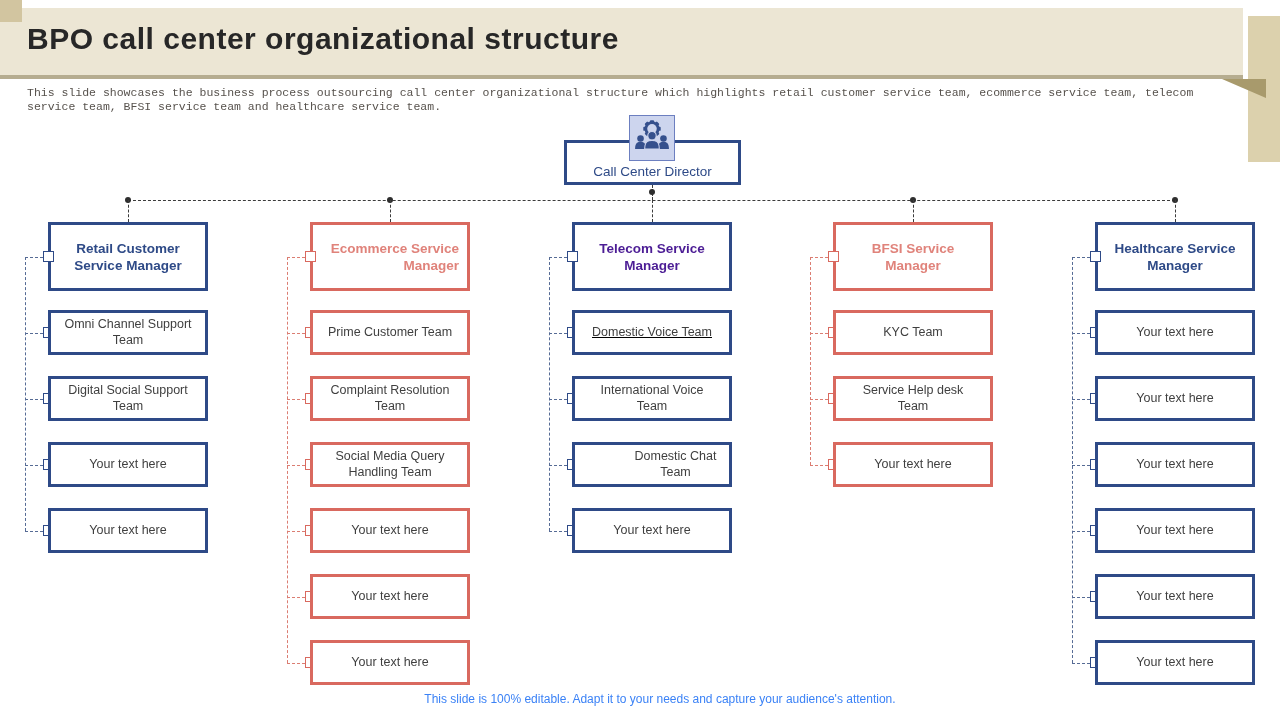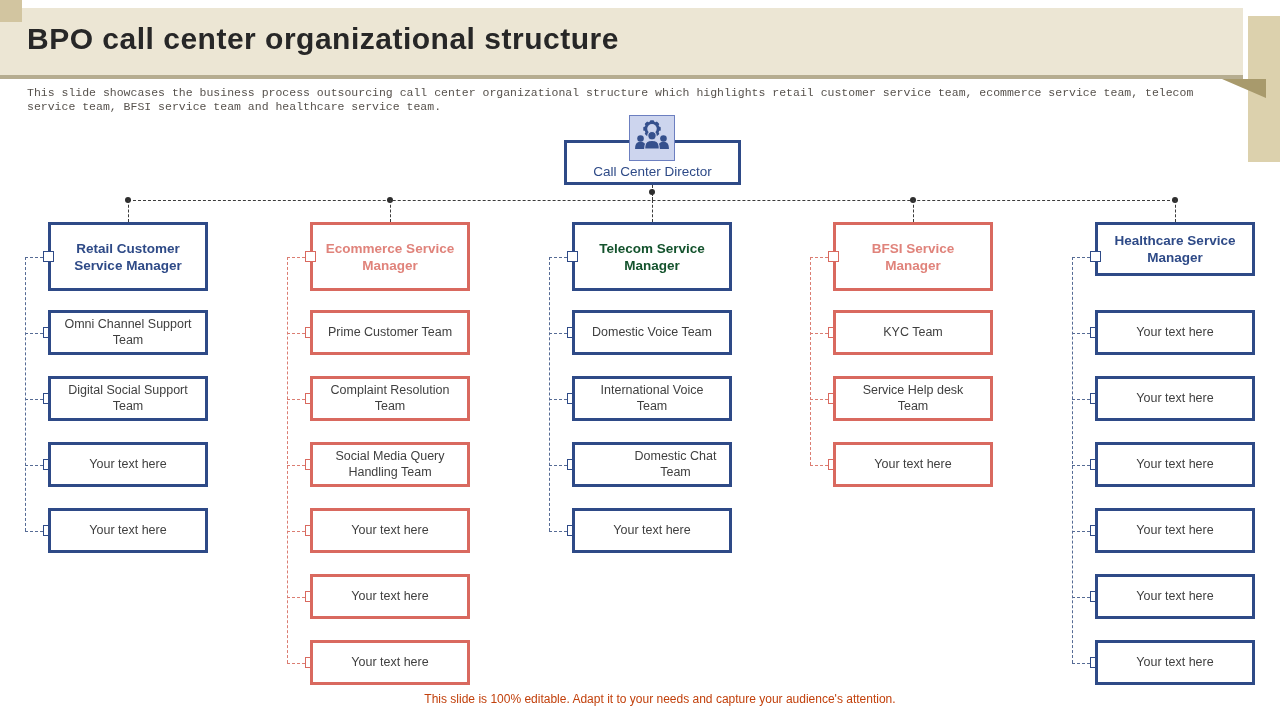--- a/index.html
+++ b/index.html
@@ -26,21 +26,21 @@
   .page-title{
     position:absolute;left:27px;top:22px;font-size:30px;font-weight:bold;
     color:#272727;letter-spacing:.5px;white-space:nowrap;
   }
   .subtitle{
     position:absolute;left:27px;top:86px;width:1180px;
     font-size:11.5px;line-height:14px;color:#57524d;font-family:Liberation Mono, monospace;
   }
   .footer-note{
     position:absolute;left:0;right:0;top:692px;text-align:center;padding-left:40px;
-    font-size:12px;color:#c2410c;
+    font-size:12px;color:#3b82f6;
   }
   
   #org{position:absolute;inset:0;}
   .box{
     position:absolute;background:#ffffff;box-sizing:border-box;
     display:flex;align-items:center;justify-content:center;text-align:center;
   }
   .mgr-label{font-weight:bold;font-size:13.5px;line-height:17px;padding:0 8px;}
   .team-label{font-size:12.5px;line-height:15.5px;color:#3f3f3f;padding:0 10px;}
   .hline{position:absolute;border-top:1.5px dashed #3c3c3c;height:0;}
@@ -130,21 +130,21 @@
       <span class="team-label">Digital Social Support Team</span>
     </div>
     <div class="box" style="left:48px;top:442px;width:160px;height:45px;border:3px solid #2e4a87;">
       <span class="team-label">Your text here</span>
     </div>
     <div class="box" style="left:48px;top:508px;width:160px;height:45px;border:3px solid #2e4a87;">
       <span class="team-label">Your text here</span>
     </div>
     <div class="vdash" style="left:390px;top:200px;height:22px;border-left-color:#3c3c3c;"></div>
     <div class="box" style="left:310px;top:222px;width:160px;height:69px;border:3px solid #d9695f;">
-      <span class="mgr-label" style="color: rgb(224, 131, 123);">Ecommerce Service Manager</span>
+      <span class="mgr-label" style="color: rgb(224, 131, 123); text-align: right;">Ecommerce Service Manager</span>
     </div>
     <div class="rail" style="left:287px;top:256.5px;height:406px;border-left:1.5px dashed #db7d72;"></div>
     <div class="stub" style="left:287px;top:256.5px;width:23px;border-top:1.5px dashed #db7d72;"></div>
     <div class="handle" style="left:305px;top:251px;border:1.5px solid #d9695f;"></div>
     <div class="stub" style="left:287px;top:332.5px;width:23px;border-top:1.5px dashed #db7d72;"></div>
     <div class="handle" style="left:305px;top:327px;border:1.5px solid #d9695f;"></div>
     <div class="stub" style="left:287px;top:398.5px;width:23px;border-top:1.5px dashed #db7d72;"></div>
     <div class="handle" style="left:305px;top:393px;border:1.5px solid #d9695f;"></div>
     <div class="stub" style="left:287px;top:464.5px;width:23px;border-top:1.5px dashed #db7d72;"></div>
     <div class="handle" style="left:305px;top:459px;border:1.5px solid #d9695f;"></div>
@@ -167,34 +167,34 @@
       <span class="team-label">Your text here</span>
     </div>
     <div class="box" style="left:310px;top:574px;width:160px;height:45px;border:3px solid #d9695f;">
       <span class="team-label">Your text here</span>
     </div>
     <div class="box" style="left:310px;top:640px;width:160px;height:45px;border:3px solid #d9695f;">
       <span class="team-label">Your text here</span>
     </div>
     <div class="vdash" style="left:652px;top:200px;height:22px;border-left-color:#3c3c3c;"></div>
     <div class="box" style="left:572px;top:222px;width:160px;height:69px;border:3px solid #2e4a87;">
-      <span class="mgr-label" style="color: #14532d;">Telecom Service Manager</span>
+      <span class="mgr-label" style="color: #4c1d95;">Telecom Service Manager</span>
     </div>
     <div class="rail" style="left:549px;top:256.5px;height:274px;border-left:1.5px dashed #566b95;"></div>
     <div class="stub" style="left:549px;top:256.5px;width:23px;border-top:1.5px dashed #566b95;"></div>
     <div class="handle" style="left:567px;top:251px;border:1.5px solid #2e4a87;"></div>
     <div class="stub" style="left:549px;top:332.5px;width:23px;border-top:1.5px dashed #566b95;"></div>
     <div class="handle" style="left:567px;top:327px;border:1.5px solid #2e4a87;"></div>
     <div class="stub" style="left:549px;top:398.5px;width:23px;border-top:1.5px dashed #566b95;"></div>
     <div class="handle" style="left:567px;top:393px;border:1.5px solid #2e4a87;"></div>
     <div class="stub" style="left:549px;top:464.5px;width:23px;border-top:1.5px dashed #566b95;"></div>
     <div class="handle" style="left:567px;top:459px;border:1.5px solid #2e4a87;"></div>
     <div class="stub" style="left:549px;top:530.5px;width:23px;border-top:1.5px dashed #566b95;"></div>
     <div class="handle" style="left:567px;top:525px;border:1.5px solid #2e4a87;"></div>
-    <div class="box" style="left:572px;top:310px;width:160px;height:45px;border:3px solid #2e4a87;">
+    <div class="box" style="left:572px;top:310px;width:160px;height:45px;border:3px solid #2e4a87;text-decoration:underline;">
       <span class="team-label">Domestic Voice Team</span>
     </div>
     <div class="box" style="left:572px;top:376px;width:160px;height:45px;border:3px solid #2e4a87;">
       <span class="team-label">International Voice Team</span>
     </div>
     <div class="box" style="left:572px;top:442px;width:160px;height:45px;border:3px solid #2e4a87;padding-left:47px;">
       <span class="team-label">Domestic Chat Team</span>
     </div>
     <div class="box" style="left:572px;top:508px;width:160px;height:45px;border:3px solid #2e4a87;">
       <span class="team-label">Your text here</span>
@@ -215,21 +215,21 @@
     <div class="box" style="left:833px;top:310px;width:160px;height:45px;border:3px solid #d9695f;">
       <span class="team-label">KYC Team</span>
     </div>
     <div class="box" style="left:833px;top:376px;width:160px;height:45px;border:3px solid #d9695f;">
       <span class="team-label">Service Help desk Team</span>
     </div>
     <div class="box" style="left:833px;top:442px;width:160px;height:45px;border:3px solid #d9695f;">
       <span class="team-label">Your text here</span>
     </div>
     <div class="vdash" style="left:1175px;top:200px;height:22px;border-left-color:#3c3c3c;"></div>
-    <div class="box" style="left:1095px;top:222px;width:160px;height:54px;border:3px solid #2e4a87;">
+    <div class="box" style="left:1095px;top:222px;width:160px;height:69px;border:3px solid #2e4a87;">
       <span class="mgr-label" style="color: rgb(46, 74, 135);">Healthcare Service Manager</span>
     </div>
     <div class="rail" style="left:1072px;top:256.5px;height:406px;border-left:1.5px dashed #566b95;"></div>
     <div class="stub" style="left:1072px;top:256.5px;width:23px;border-top:1.5px dashed #566b95;"></div>
     <div class="handle" style="left:1090px;top:251px;border:1.5px solid #2e4a87;"></div>
     <div class="stub" style="left:1072px;top:332.5px;width:23px;border-top:1.5px dashed #566b95;"></div>
     <div class="handle" style="left:1090px;top:327px;border:1.5px solid #2e4a87;"></div>
     <div class="stub" style="left:1072px;top:398.5px;width:23px;border-top:1.5px dashed #566b95;"></div>
     <div class="handle" style="left:1090px;top:393px;border:1.5px solid #2e4a87;"></div>
     <div class="stub" style="left:1072px;top:464.5px;width:23px;border-top:1.5px dashed #566b95;"></div>

